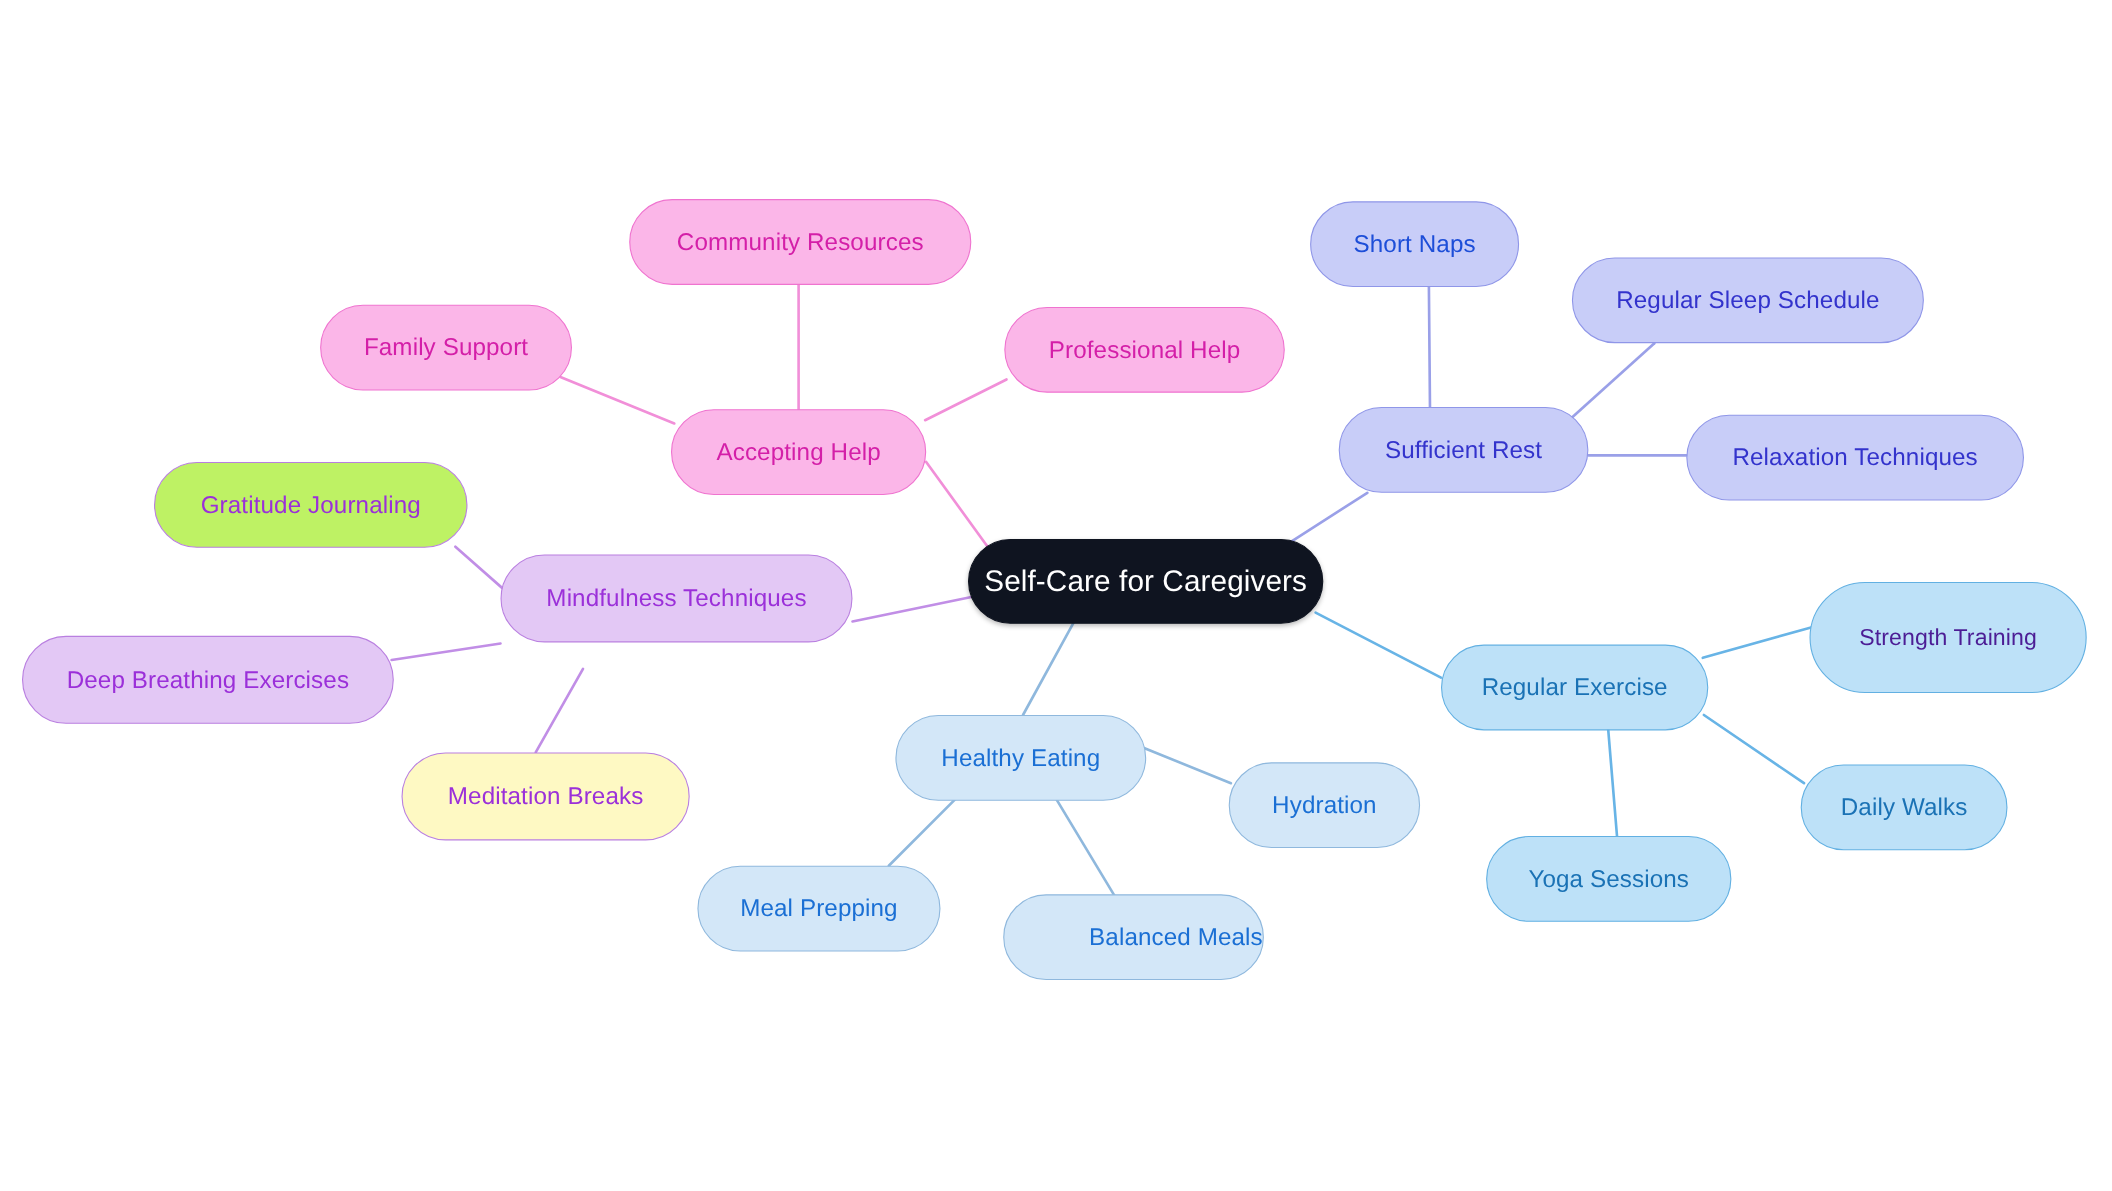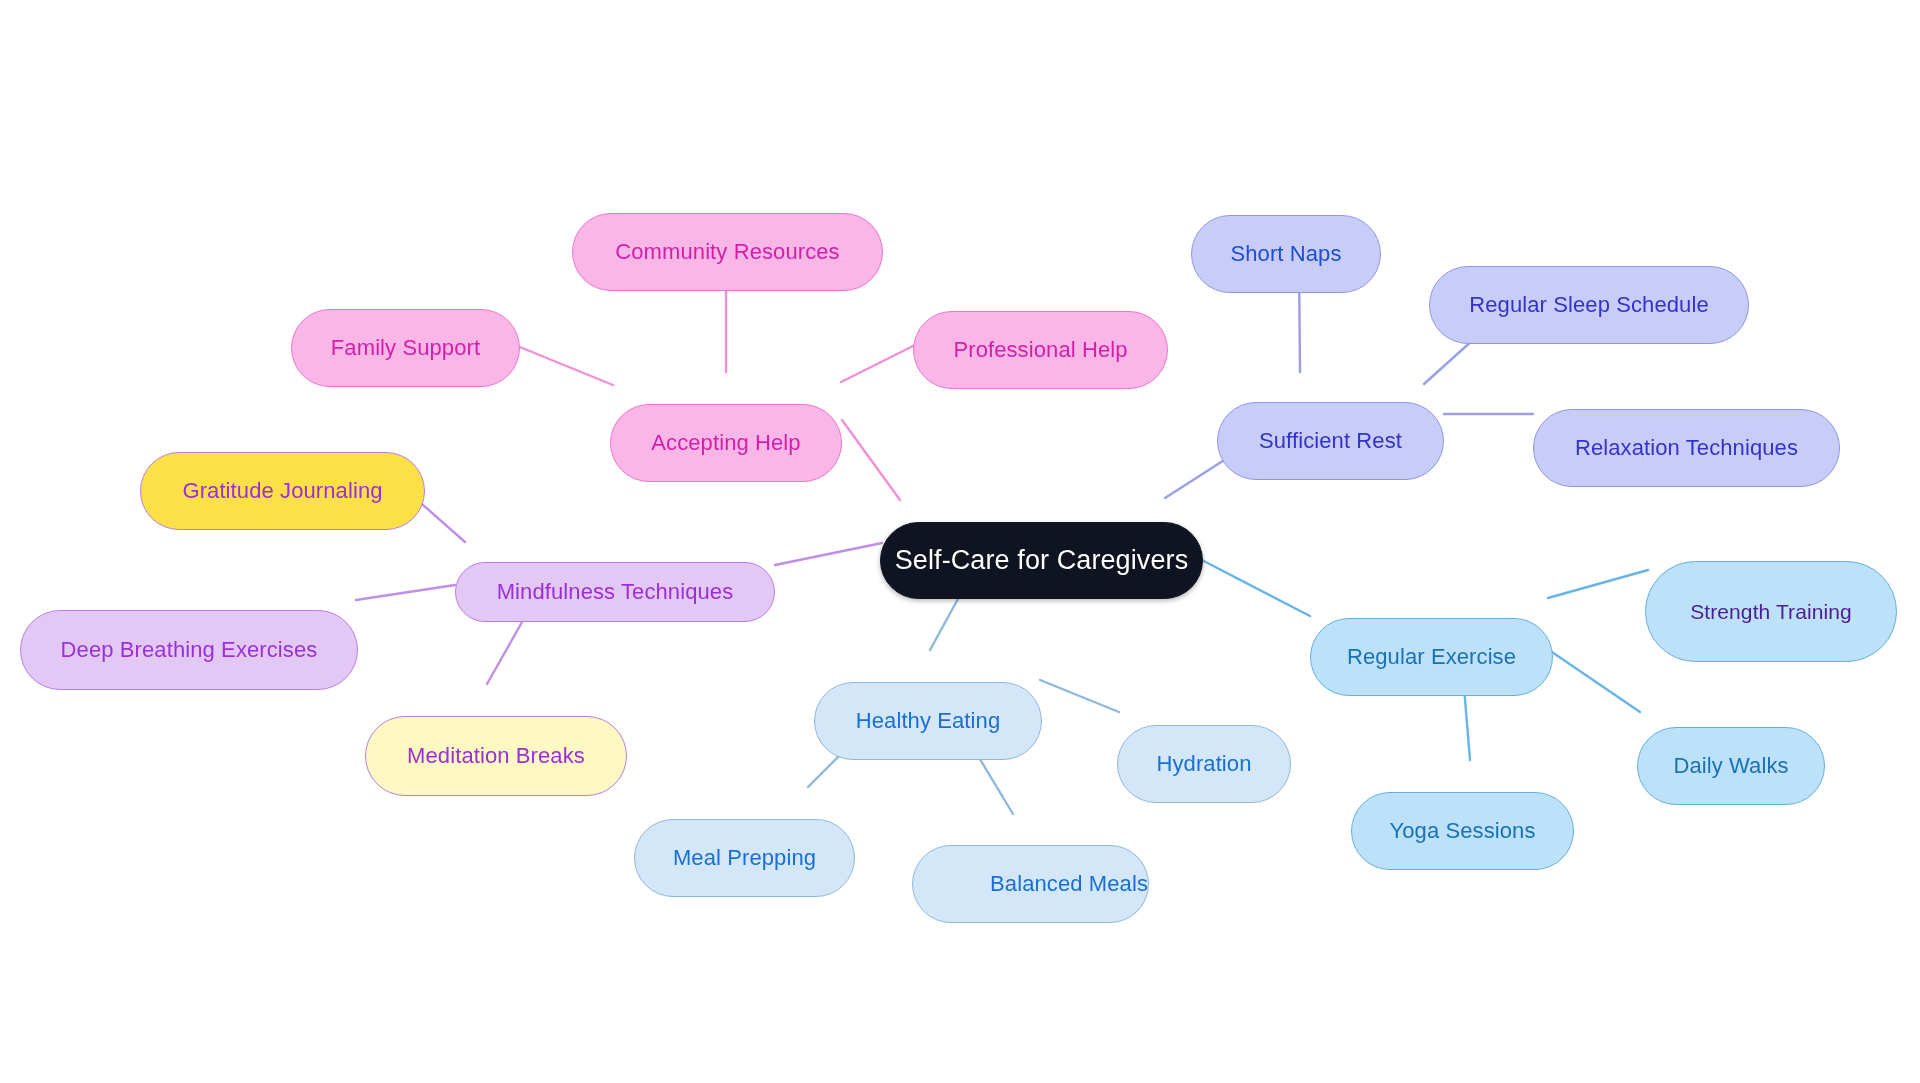--- a/index.html
+++ b/index.html
@@ -27,21 +27,20 @@
     position: absolute;
     box-sizing: border-box;
     display: flex;
     align-items: center;
     justify-content: center;
     border-radius: 999px;
     border-style: solid;
     border-width: 1.5px;
     white-space: nowrap;
     letter-spacing: 0.1px;
-    margin-top: 32px;
   }
   .node-label {
     display: block;
     line-height: 1;
   }
   .node.root {
     background: #0f1420;
     border-color: #0f1420;
     color: #ffffff;
     font-size: 27px;
@@ -119,24 +118,24 @@
       </div>
       <div class="node" style="left: 1117px; top: 693px; width: 174px; height: 78px; background: rgb(211, 231, 248); border-color: rgb(143, 184, 221); color: rgb(26, 111, 212); font-size: 22px;">
         <span class="node-label">Hydration</span>
       </div>
       <div class="node" style="left: 634px; top: 787px; width: 221px; height: 78px; background: rgb(211, 231, 248); border-color: rgb(143, 184, 221); color: rgb(26, 111, 212); font-size: 22px; text-align: center;">
         <span class="node-label">Meal Prepping</span>
       </div>
       <div class="node" style="left: 912px; top: 813px; width: 237px; height: 78px; background: rgb(211, 231, 248); border-color: rgb(143, 184, 221); color: rgb(26, 111, 212); font-size: 22px; justify-content: flex-end;">
         <span class="node-label">Balanced Meals</span>
       </div>
-      <div class="node" style="left: 455px; top: 530px; width: 320px; height: 60px; background: rgb(227, 200, 245); border-color: rgb(185, 127, 224); color: rgb(155, 48, 217); font-size: 22px;">
+      <div class="node" style="left: 455px; top: 504px; width: 320px; height: 80px; background: rgb(227, 200, 245); border-color: rgb(185, 127, 224); color: rgb(155, 48, 217); font-size: 22px;">
         <span class="node-label">Mindfulness Techniques</span>
       </div>
-      <div class="node" style="left: 140px; top: 420px; width: 285px; height: 78px; background: #fde047; border-color: rgb(185, 127, 224); color: rgb(155, 48, 217); font-size: 22px;">
+      <div class="node" style="left: 140px; top: 420px; width: 285px; height: 78px; background: #bef264; border-color: rgb(185, 127, 224); color: rgb(155, 48, 217); font-size: 22px;">
         <span class="node-label">Gratitude Journaling</span>
       </div>
       <div class="node" style="left: 20px; top: 578px; width: 338px; height: 80px; background: rgb(227, 200, 245); border-color: rgb(185, 127, 224); color: rgb(155, 48, 217); font-size: 22px;">
         <span class="node-label">Deep Breathing Exercises</span>
       </div>
       <div class="node" style="left: 365px; top: 684px; width: 262px; height: 80px; background: #fef9c3; border-color: rgb(185, 127, 224); color: rgb(155, 48, 217); font-size: 22px;">
         <span class="node-label">Meditation Breaks</span>
       </div>
     </div>
 </div>

